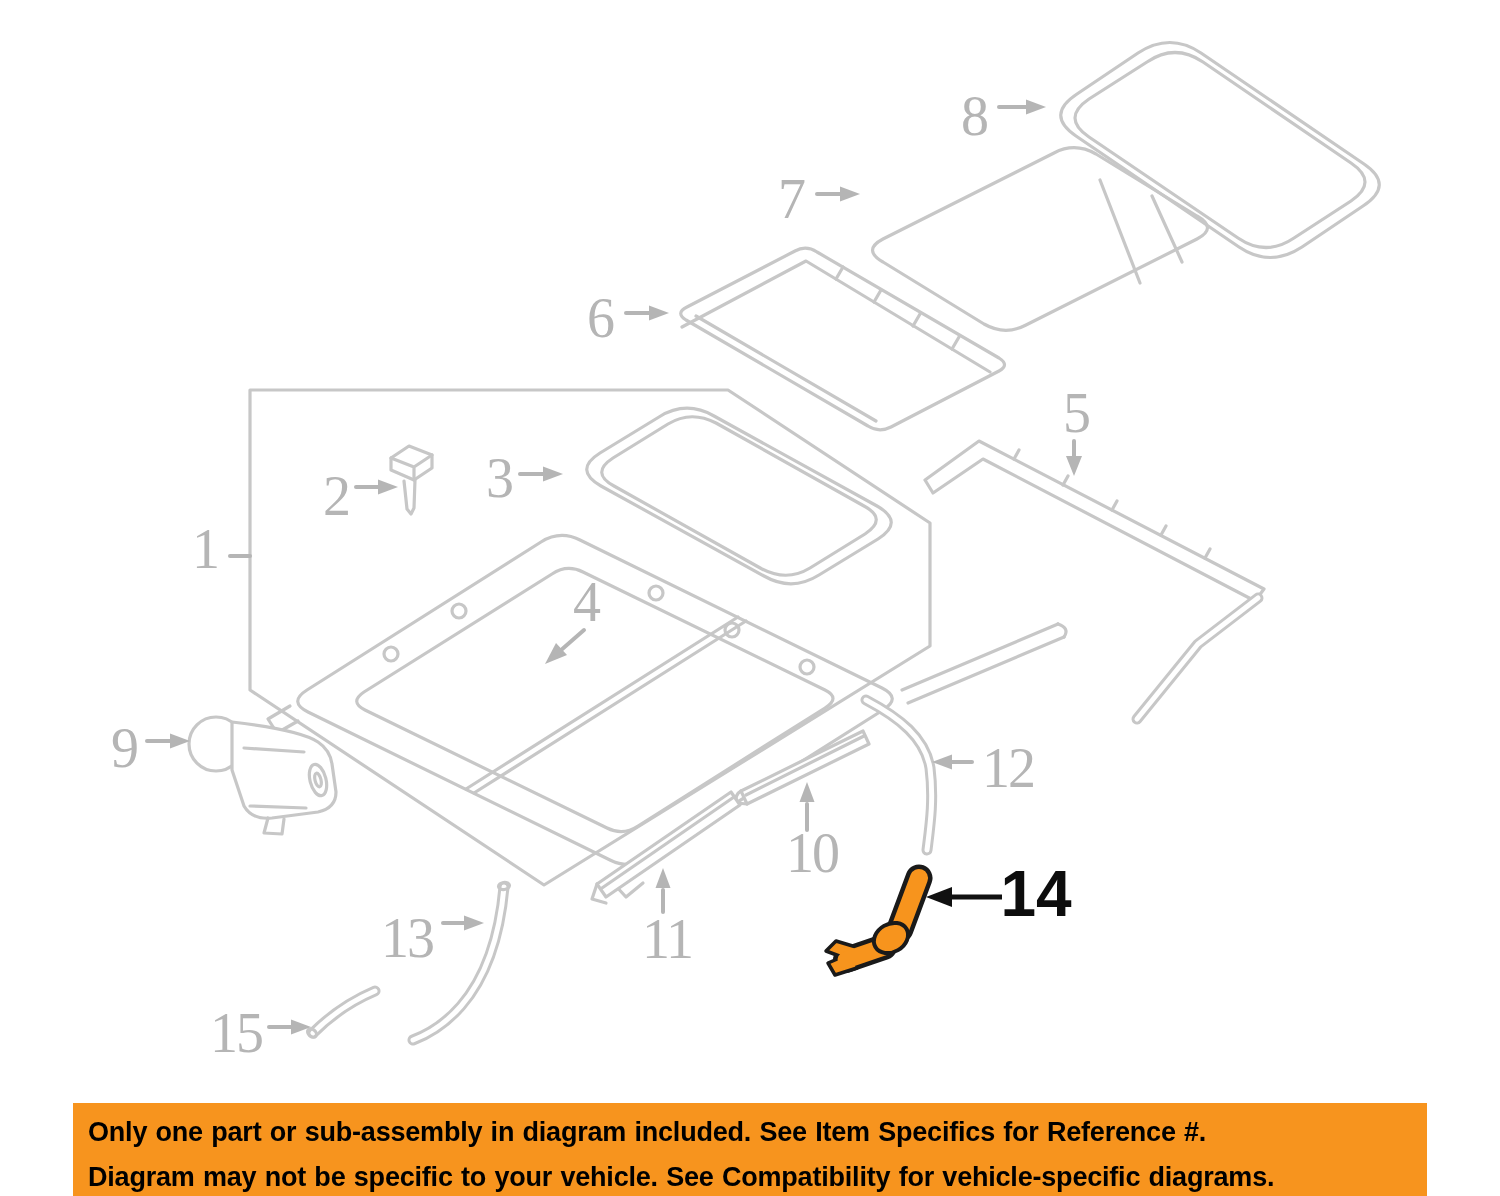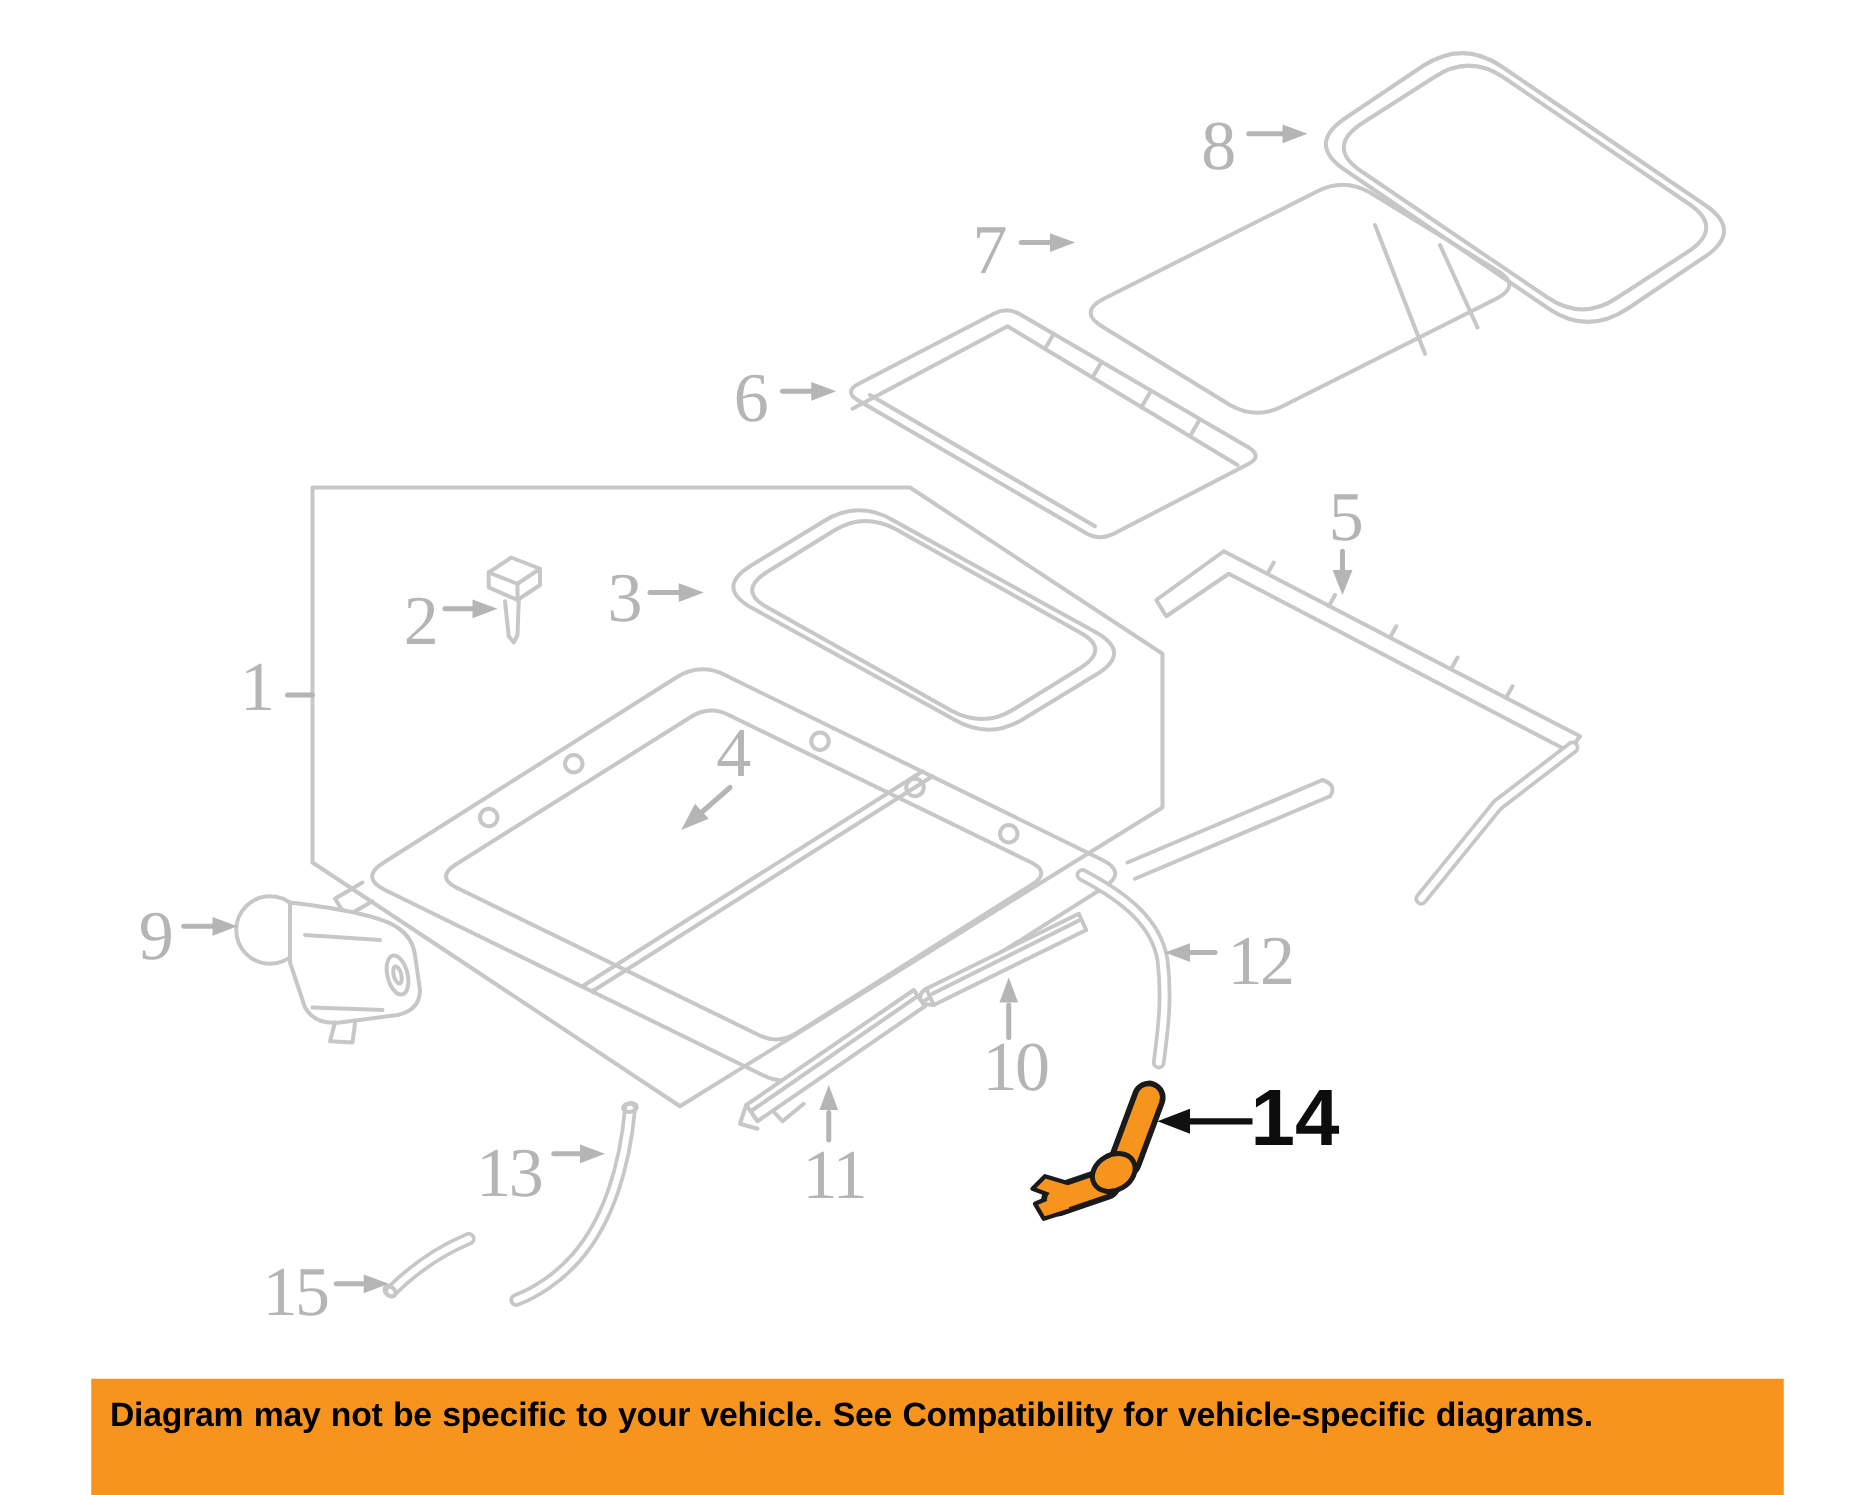--- a/index.html
+++ b/index.html
@@ -194,15 +194,16 @@
       <line class="hl-orange" x1="919" y1="878" x2="900" y2="929" stroke-width="18"></line>
       <line class="hl-orange" x1="884" y1="947" x2="846" y2="960" stroke-width="17"></line>
       <ellipse cx="891" cy="938" rx="18" ry="14" transform="rotate(-30 891 938)" fill="#f7941d" stroke="#1a1a1a" stroke-width="4"></ellipse>
       <text class="hl-lbl" x="1036" y="916" text-anchor="middle">14</text>
       <line class="hl-arrow" x1="1002" y1="897" x2="950" y2="897"></line>
       <polygon class="hl-ahead" points="926,897 952,887 952,907"></polygon>
     </g>
   </svg>
 
   <div class="banner">
+    <div class="banner-line">Only one part or sub-assembly in diagram included. See Item Specifics for Reference #.</div>
     <div class="banner-line">Diagram may not be specific to your vehicle. See Compatibility for vehicle-specific diagrams.</div>
   </div>
 </div>
 
 </body></html>

